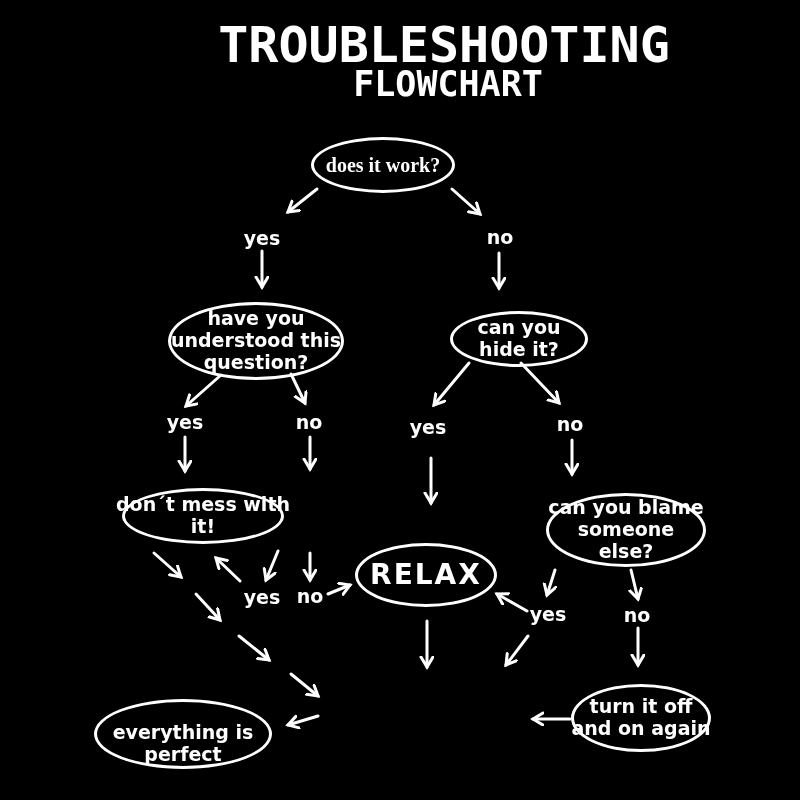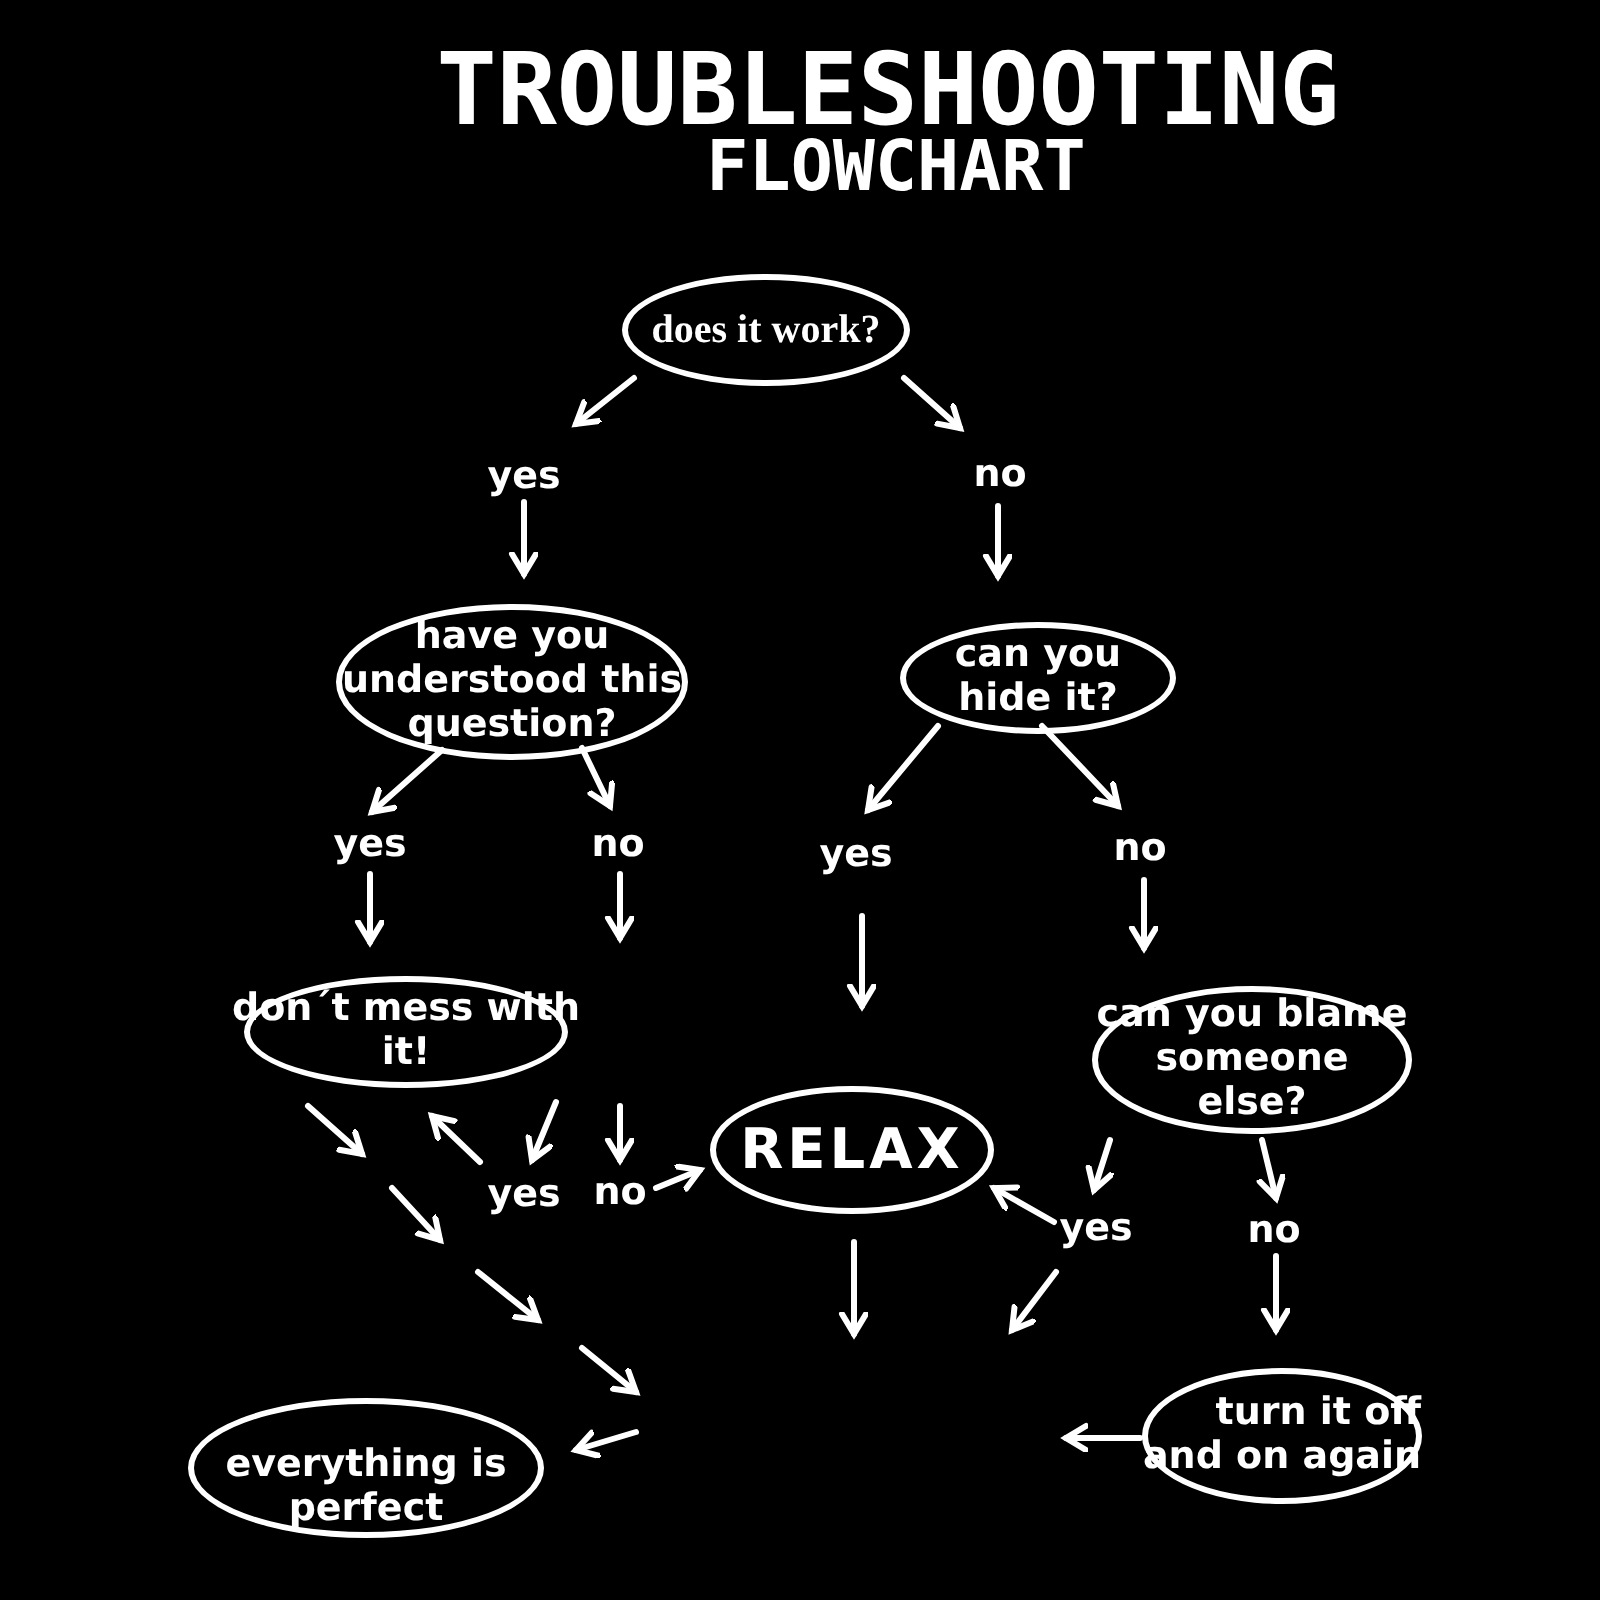--- a/index.html
+++ b/index.html
@@ -111,21 +111,21 @@
   <div class="node fs28" style="left:355px;top:543px;width:142px;height:64px;">
     <span class="node-label">RELAX</span>
   </div>
 
 
   <div class="node" style="left:94px;top:699px;width:178px;height:70px;align-items:flex-end;">
     <span class="node-label">everything is
 perfect</span>
   </div>
 
-  <div class="node" style="left:571px;top:684px;width:140px;height:68px;text-align:right;">
+  <div class="node" style="left:571px;top:684px;width:140px;height:68px;">
     <span class="node-label">turn it off
 and on again</span>
   </div>
 
   <span class="edge-label" style="left:262px;top:238px;">yes</span>
   <span class="edge-label" style="left:500px;top:237px;">no</span>
   <span class="edge-label" style="left:185px;top:422px;">yes</span>
   <span class="edge-label" style="left:309px;top:422px;">no</span>
   <span class="edge-label" style="left:428px;top:427px;">yes</span>
   <span class="edge-label" style="left:570px;top:424px;">no</span>

